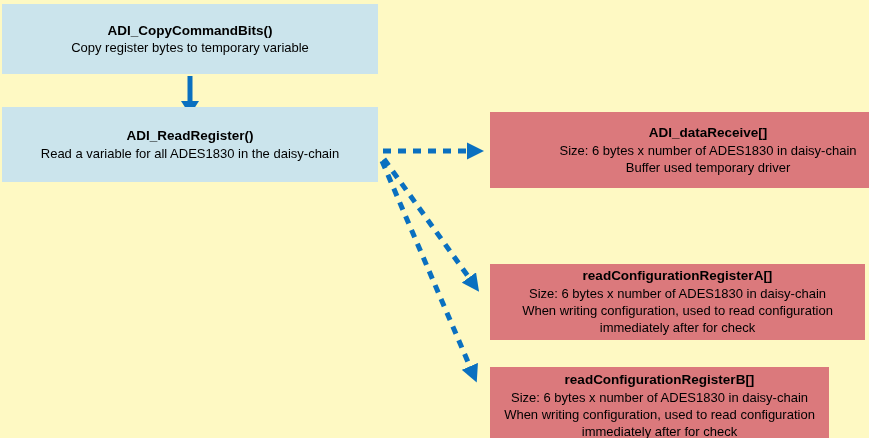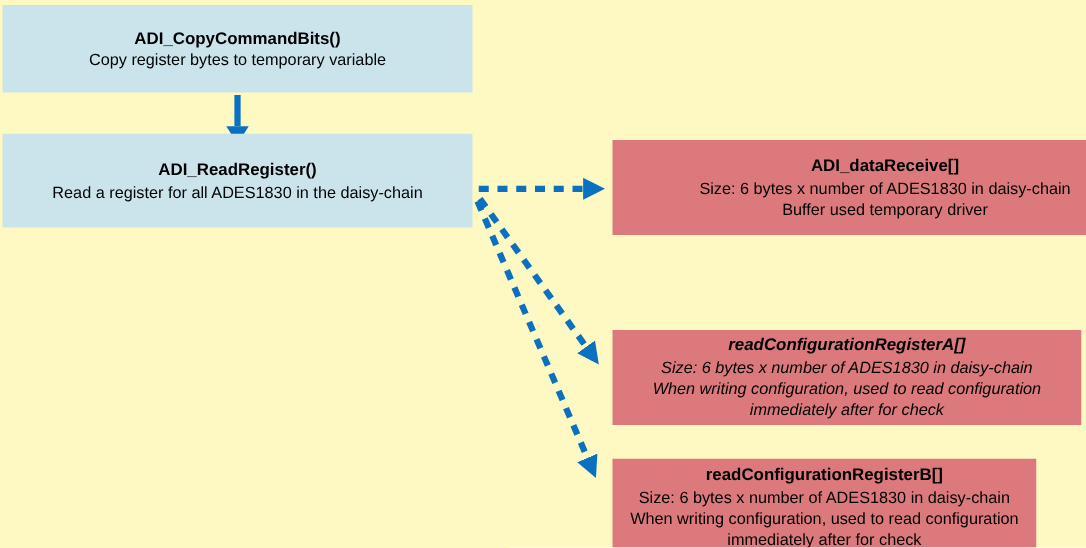--- a/index.html
+++ b/index.html
@@ -86,30 +86,30 @@
     <line class="dashed-arrow" marker-end="url(#ah)" x1="382" y1="161" x2="474" y2="376"></line>
   </svg>
 
   <div class="box func" style="left:2px; top:4px; width:376px; height:70px;">
     <div class="title">ADI_CopyCommandBits()</div>
     <div class="line">Copy register bytes to temporary variable</div>
   </div>
 
   <div class="box func" style="left:2px; top:107px; width:376px; height:75px;">
     <div class="title">ADI_ReadRegister()</div>
-    <div class="line">Read a register for all ADES1830 in the daisy-chain</div>
+    <div class="line">Read a variable for all ADES1830 in the daisy-chain</div>
   </div>
 
   <div class="box buffer" style="left:490px; top:112px; width:436px; height:76px;">
     <div class="title">ADI_dataReceive[]</div>
     <div class="line">Size: 6 bytes x number of ADES1830 in daisy-chain</div>
     <div class="line">Buffer used temporary driver</div>
   </div>
 
-  <div class="box buffer" style="left:490px; top:264px; width:375px; height:76px;font-style:italic;">
+  <div class="box buffer" style="left:490px; top:264px; width:375px; height:76px;">
     <div class="title">readConfigurationRegisterA[]</div>
     <div class="line">Size: 6 bytes x number of ADES1830 in daisy-chain</div>
     <div class="line">When writing configuration, used to read configuration</div>
     <div class="line">immediately after for check</div>
   </div>
 
   <div class="box buffer" style="left:490px; top:355px; width:339px; height:78px;margin-top:12px;">
     <div class="title">readConfigurationRegisterB[]</div>
     <div class="line">Size: 6 bytes x number of ADES1830 in daisy-chain</div>
     <div class="line">When writing configuration, used to read configuration</div>

